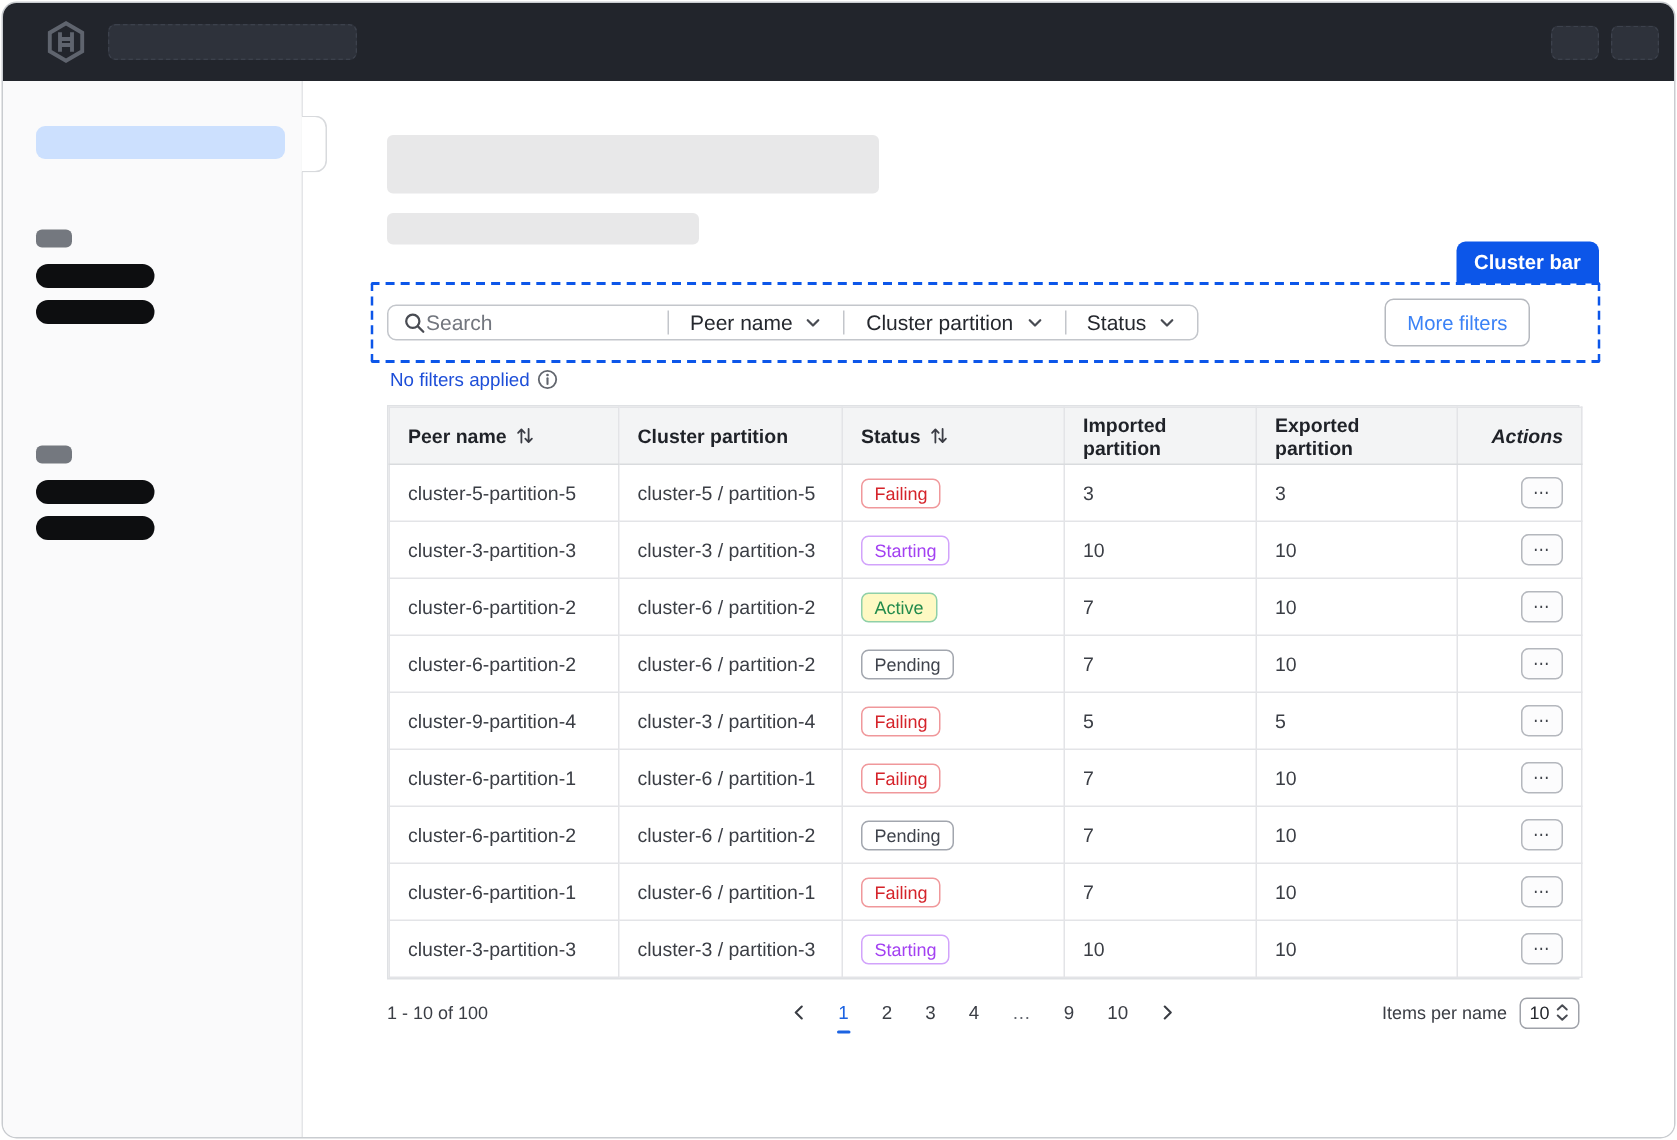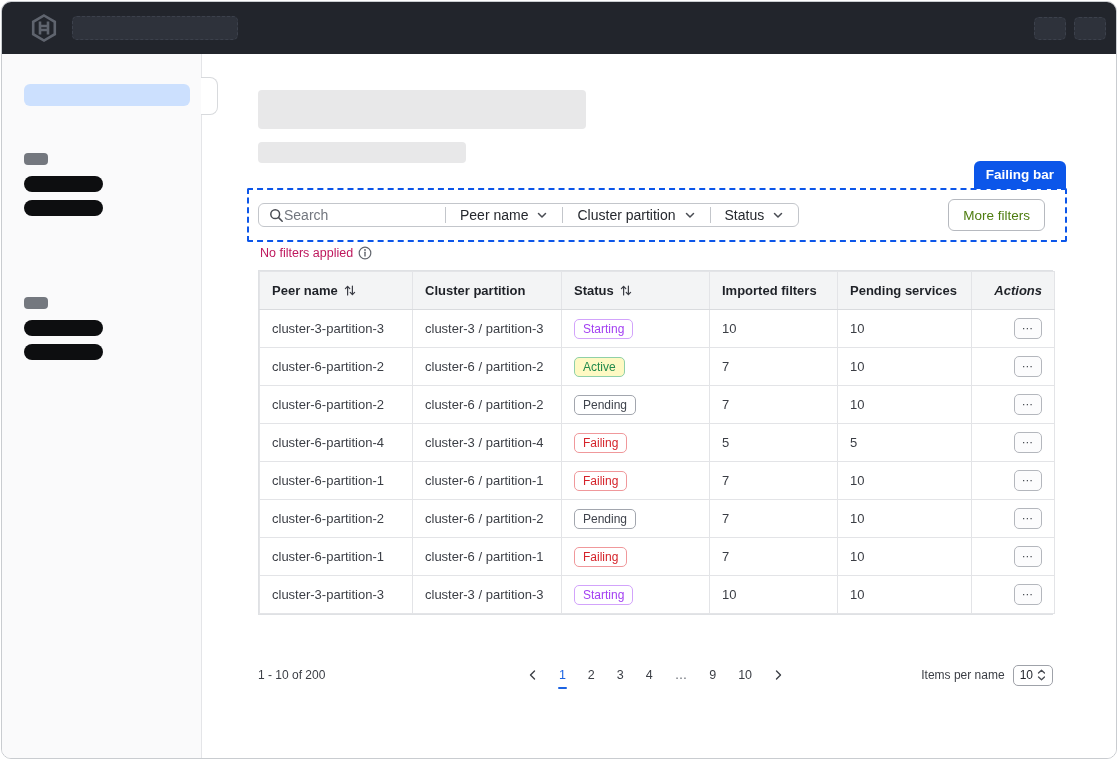--- a/index.html
+++ b/index.html
@@ -42,25 +42,25 @@
   .filter-inner { position:absolute; left:9px; top:8px; right:9px; height:34px; display:flex; align-items:center; }
 
   .filter-group { display:flex; height:24px; background:#ffffff; border:1px solid #c3c6cb;
                   border-radius:6px; overflow:hidden; align-items:center; }
   .fg-search { display:flex; align-items:center; width:186px; padding:0 10px; }
   .fg-search input { border:none; outline:none; width:140px; font-size:14px; color:#22252b;
                      font-family:"Liberation Sans",sans-serif; background:transparent; }
   .fg-search input::placeholder { color:#72767e; }
   .fg-seg { display:flex; align-items:center; gap:8px; padding:0 14px; border-left:1px solid #c3c6cb;
             font-size:14px; color:#25282e; cursor:pointer; white-space:nowrap; }
-  .more-filters { margin-left:auto; margin-right:11px; height:32px; padding:0 14px; background:#ffffff;
-                  border:1px solid #b6b9bf; border-radius:6px; font-size:13.5px; color:#4d7c0f;
+  .more-filters { margin-left:auto; margin-right:36px; height:32px; padding:0 14px; background:#ffffff;
+                  border:1px solid #b6b9bf; border-radius:6px; font-size:13.5px; color:#3b82f6;
                   font-family:"Liberation Sans",sans-serif; cursor:pointer; }
   .no-filters { position:absolute; left:57px; top:192px; display:flex; align-items:flex-start; gap:5px;
-                font-size:12.5px; color:#be185d; }
+                font-size:12.5px; color:#1d4ed8; }
 
   
   .table-wrap { position:absolute; left:55px; top:216px; width:795px; border:1px solid #dfe1e4; }
   table { border-collapse:collapse; width:100%; table-layout:fixed; }
   th, td { border:1px solid #e3e4e7; font-size:13px; padding:0 12px; height:38px; text-align:left; }
   thead th { background:#f3f4f5; font-weight:bold; color:#1f2228; border-bottom:1px solid #d9dbde; }
   tbody td { color:#3b3e45; background:#ffffff; }
   th.col-actions, td.cell-actions { text-align:right; }
   .col-peer { width:153px; } .col-partition { width:149px; } .col-status { width:148px; }
   .col-imported { width:128px; } .col-exported { width:134px; } .col-actions { width:83px; }
@@ -113,21 +113,21 @@
     <div class="side-pill" style="top:243px;"></div>
     <div class="side-bar" style="top:266px;"></div>
     <div class="side-bar" style="top:290px;"></div>
   </div>
   <div class="side-handle"></div>
 
   <div class="main">
     <div class="title-skel-1"></div>
     <div class="title-skel-2"></div>
 
-    <div class="anno-tag">Failing bar</div>
+    <div class="anno-tag">Cluster bar</div>
     <div class="filter-box">
       <div class="filter-inner">
         <div class="filter-group">
           <div class="fg-search">
             <svg width="15" height="15" viewBox="0 0 15 15">
               <circle cx="6.2" cy="6.2" r="4.4" fill="none" stroke="#494c53" stroke-width="1.5"></circle>
               <line x1="9.6" y1="9.6" x2="13.2" y2="13.2" stroke="#494c53" stroke-width="1.5" stroke-linecap="round"></line>
             </svg>
             <input type="text" placeholder="Search" style="">
           </div>
@@ -185,36 +185,44 @@
                 <span class="th-inner">
                   <span>Status</span>
                   <svg class="sort-icon" width="12" height="13" viewBox="0 0 12 13">
                     <path d="M3.6 11 V2.6 M1.4 4.6 L3.6 2.3 L5.8 4.6" fill="none" stroke="#3b3d45" stroke-width="1.2" stroke-linecap="round" stroke-linejoin="round"></path>
                     <path d="M8.4 2 V10.4 M6.2 8.4 L8.4 10.7 L10.6 8.4" fill="none" stroke="#3b3d45" stroke-width="1.2" stroke-linecap="round" stroke-linejoin="round"></path>
                   </svg>
                 </span>
               </th>
               <th class="col-imported">
                 <span class="th-inner">
-                  <span>Imported filters</span>
+                  <span>Imported partition</span>
                 </span>
               </th>
               <th class="col-exported">
                 <span class="th-inner">
-                  <span>Pending services</span>
+                  <span>Exported partition</span>
                 </span>
               </th>
               <th class="col-actions">
                 <span class="th-inner" style="justify-content: flex-end; font-style: italic;">
                   <span>Actions</span>
                 </span>
               </th>
             </tr>
         </thead>
         <tbody id="table-body">
+            <tr>
+              <td class="col-peer">cluster-5-partition-5</td>
+              <td class="col-partition">cluster-5 / partition-5</td>
+              <td class="col-status"><span class="badge" style="color:#d5232a;border-color:#f0989b;background:#ffffff">Failing</span></td>
+              <td class="col-imported">3</td>
+              <td class="col-exported">3</td>
+              <td class="col-actions cell-actions"><button class="dots-btn">⋯</button></td>
+            </tr>
             <tr>
               <td class="col-peer">cluster-3-partition-3</td>
               <td class="col-partition">cluster-3 / partition-3</td>
               <td class="col-status"><span class="badge" style="color:#a340f2;border-color:#d2a3fb;background:#ffffff">Starting</span></td>
               <td class="col-imported">10</td>
               <td class="col-exported">10</td>
               <td class="col-actions cell-actions"><button class="dots-btn">⋯</button></td>
             </tr>
             <tr>
               <td class="col-peer">cluster-6-partition-2</td>
@@ -226,21 +234,21 @@
             </tr>
             <tr>
               <td class="col-peer">cluster-6-partition-2</td>
               <td class="col-partition">cluster-6 / partition-2</td>
               <td class="col-status"><span class="badge" style="color:#3f434c;border-color:#a2a6ae;background:#ffffff">Pending</span></td>
               <td class="col-imported">7</td>
               <td class="col-exported">10</td>
               <td class="col-actions cell-actions"><button class="dots-btn">⋯</button></td>
             </tr>
             <tr>
-              <td class="col-peer">cluster-6-partition-4</td>
+              <td class="col-peer">cluster-9-partition-4</td>
               <td class="col-partition">cluster-3 / partition-4</td>
               <td class="col-status"><span class="badge" style="color:#d5232a;border-color:#f0989b;background:#ffffff">Failing</span></td>
               <td class="col-imported">5</td>
               <td class="col-exported">5</td>
               <td class="col-actions cell-actions"><button class="dots-btn">⋯</button></td>
             </tr>
             <tr>
               <td class="col-peer">cluster-6-partition-1</td>
               <td class="col-partition">cluster-6 / partition-1</td>
               <td class="col-status"><span class="badge" style="color:#d5232a;border-color:#f0989b;background:#ffffff">Failing</span></td>
@@ -270,21 +278,21 @@
               <td class="col-status"><span class="badge" style="color:#a340f2;border-color:#d2a3fb;background:#ffffff">Starting</span></td>
               <td class="col-imported">10</td>
               <td class="col-exported">10</td>
               <td class="col-actions cell-actions"><button class="dots-btn">⋯</button></td>
             </tr>
           </tbody>
       </table>
     </div>
 
     <div class="pagination">
-      <div class="pg-range">1 - 10 of 200</div>
+      <div class="pg-range">1 - 10 of 100</div>
       <div class="pg-center">
         <button class="pg-chevron">
           <svg width="12" height="12" viewBox="0 0 12 12">
             <polyline points="7.5,2 3.5,6 7.5,10" fill="none" stroke="#3b3e45" stroke-width="1.4" stroke-linecap="round" stroke-linejoin="round"></polyline>
           </svg>
         </button>
         <span id="page-buttons" style="display: inline-flex; gap: 10px;">
             <button class="pg-btn current">1</button>
             <button class="pg-btn">2</button>
             <button class="pg-btn">3</button>

